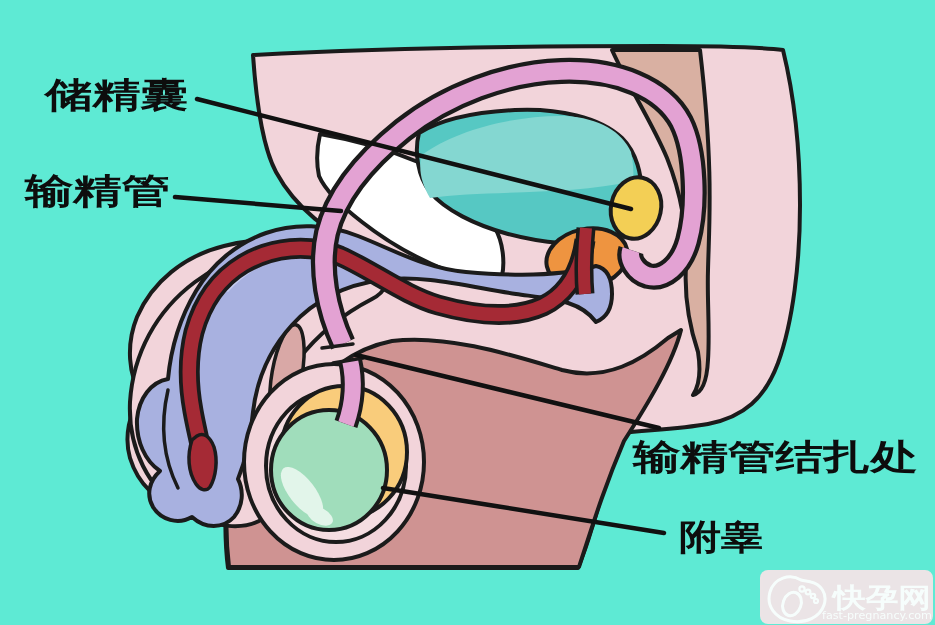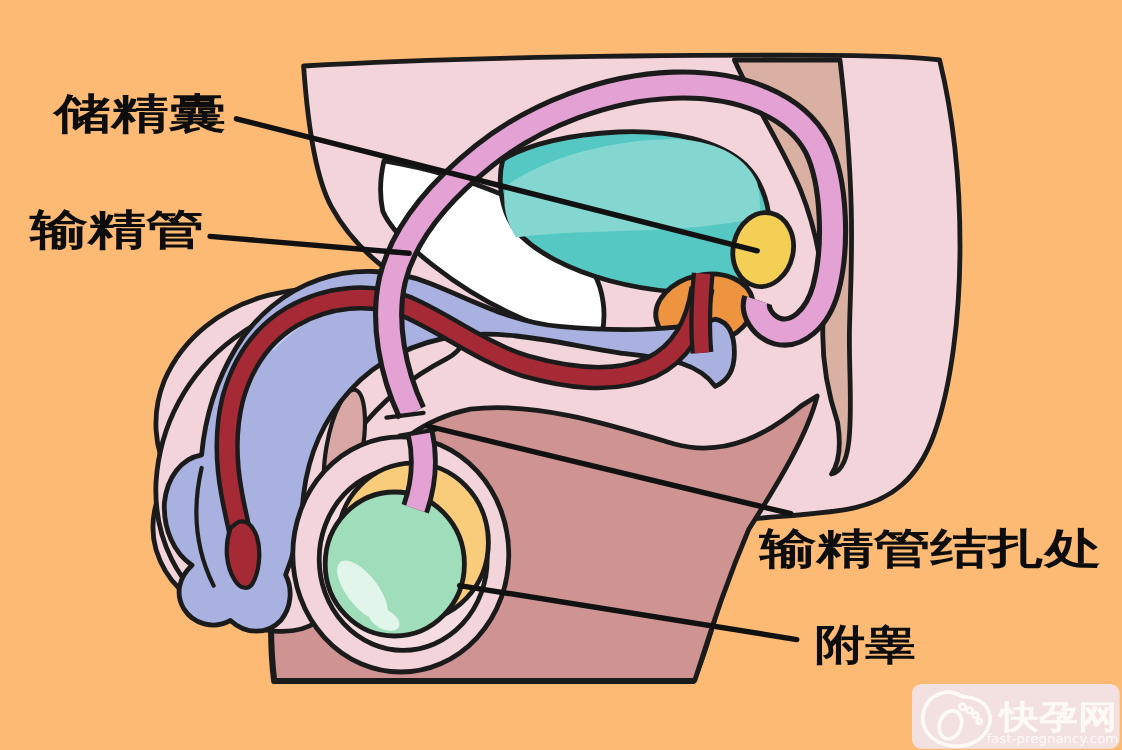--- a/index.html
+++ b/index.html
@@ -1,16 +1,16 @@
 <!DOCTYPE html>
 <html><head>
 <meta charset="utf-8">
 <style>
   html,body{margin:0;padding:0;background:#ffffff;}
-  .stage{position:relative;width:935px;height:625px;background:#fdba74;overflow:hidden;
+  .stage{position:relative;width:935px;height:625px;background:#5eead4;overflow:hidden;
          font-family:"DejaVu Sans","Liberation Sans",sans-serif;}
   svg{position:absolute;left:0;top:0;display:block;}
   text{font-family:"DejaVu Sans","Liberation Sans",sans-serif;}
   .lbl{font-weight:700;fill:#0d0d0d;}
   .wm-name{font-weight:700;fill:#ffffff;}
   .wm-url{fill:#ffffff;}
 </style>
 </head>
 <body>
 

